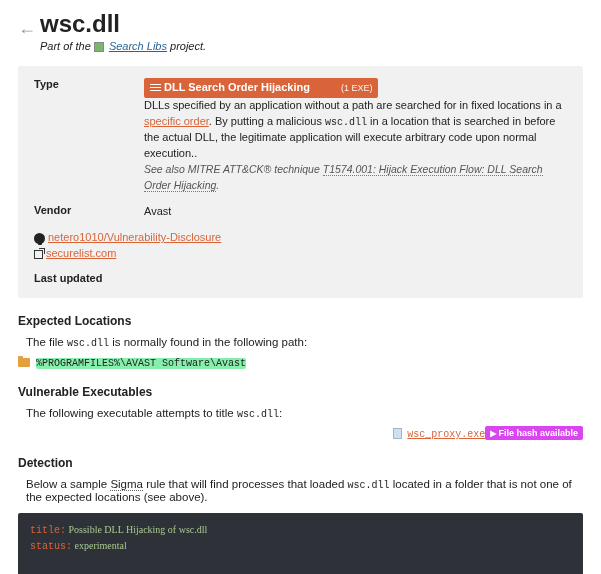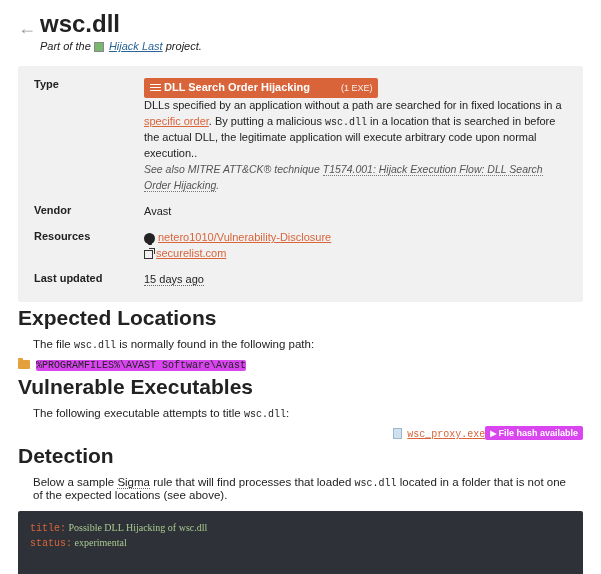--- a/index.html
+++ b/index.html
@@ -60,24 +60,24 @@
   }
   .ext-icon {
     display:inline-block; width:9px; height:9px; border:1.3px solid #333;
     vertical-align:middle; margin-right:3px; position:relative;
   }
   .ext-icon::after{
     content:""; position:absolute; top:-3px; right:-3px; width:5px; height:5px;
     border-top:1.3px solid #333; border-right:1.3px solid #333;
     transform: rotate(0deg);
   }
-  h2 { font-size: 21px; margin: 4px 0 8px 0; }
+  h2 { font-size: 12px; margin: 16px 0 8px 0; }
   .path-box {
     font-family: "Courier New", monospace; font-size: 10px;
-    background:#d946ef; border-radius:2px; display:inline-block;
+    background:#86efac; border-radius:2px; display:inline-block;
   }
   .folder-icon {
     display:inline-block; width:12px; height:9px; background:#e3a03c;
     vertical-align:middle; margin-right:6px; border-radius:1px; position:relative;
   }
   .folder-icon::before{
     content:""; position:absolute; top:-2px; left:0; width:5px; height:2px;
     background:#e3a03c; border-radius:1px 1px 0 0;
   }
   .file-icon {
@@ -90,33 +90,33 @@
     border-radius:2px; font-weight:bold; white-space:nowrap;
   }
   .hash-badge .tri { font-size:8px; margin-right:2px; }
   .codeblock {
     background:#2e3238; color:#d9d9d9; font-family:"Courier New",monospace;
     font-size:10px; padding:10px 12px; line-height:1.45; border-radius:2px;
     margin-top:10px; white-space:pre; overflow:hidden;
   }
   .ck { color:#d9643a; }
   .cv { color:#a9c98f;font-family:Liberation Serif, serif; }
-  p { margin: 6px 15px; font-size: 11.5px; }
+  p { margin: 6px 8px; font-size: 11.5px; }
 </style>
 </head>
 <body>
 
 <div class="header-row">
   <span class="back-arrow">←</span>
   <h1>wsc.dll</h1>
 </div>
 <div class="subtitle">
   <span>Part of the </span>
   <span class="inline-icon"></span>
-  <a href="#">Hijack Last</a><span> project.</span>
+  <a href="#">Search Libs</a><span> project.</span>
 </div>
 
 <div class="infobox">
   <div class="info-row">
     <div class="info-label">Type</div>
     <div class="info-val">
       <span class="type-badge">
         <span class="bars-icon"><span></span><span></span><span></span></span><span>DLL Search Order Hijacking</span>
         <span class="type-badge-sub">(1 EXE)</span>
       </span><br>
@@ -124,29 +124,27 @@
       <span class="seealso">
         <span>See also MITRE ATT&amp;CK® technique </span><a href="#" class="mitre-link">T1574.001: Hijack Execution Flow: DLL Search Order Hijacking</a><span>.</span>
       </span>
     </div>
   </div>
   <div class="info-row">
     <div class="info-label">Vendor</div>
     <div class="info-val">Avast</div>
   </div>
   <div class="info-row">
-    <div class="info-label">Resources</div>
     <div class="info-val">
       <span class="gh-icon"></span><a href="#">netero1010/Vulnerability-Disclosure</a><br>
       <span class="ext-icon"></span><a href="#">securelist.com</a>
     </div>
   </div>
   <div class="info-row" style="margin-bottom:0;">
     <div class="info-label">Last updated</div>
-    <div class="info-val"><span class="dotted-u">15 days ago</span></div>
   </div>
 </div>
 
 <h2>Expected Locations</h2>
 <p>
   <span>The file </span><code>wsc.dll</code><span> is normally found in the following path:</span>
 </p>
 <div>
   <span class="folder-icon"></span><span class="path-box">%PROGRAMFILES%\AVAST Software\Avast</span>
 </div>

